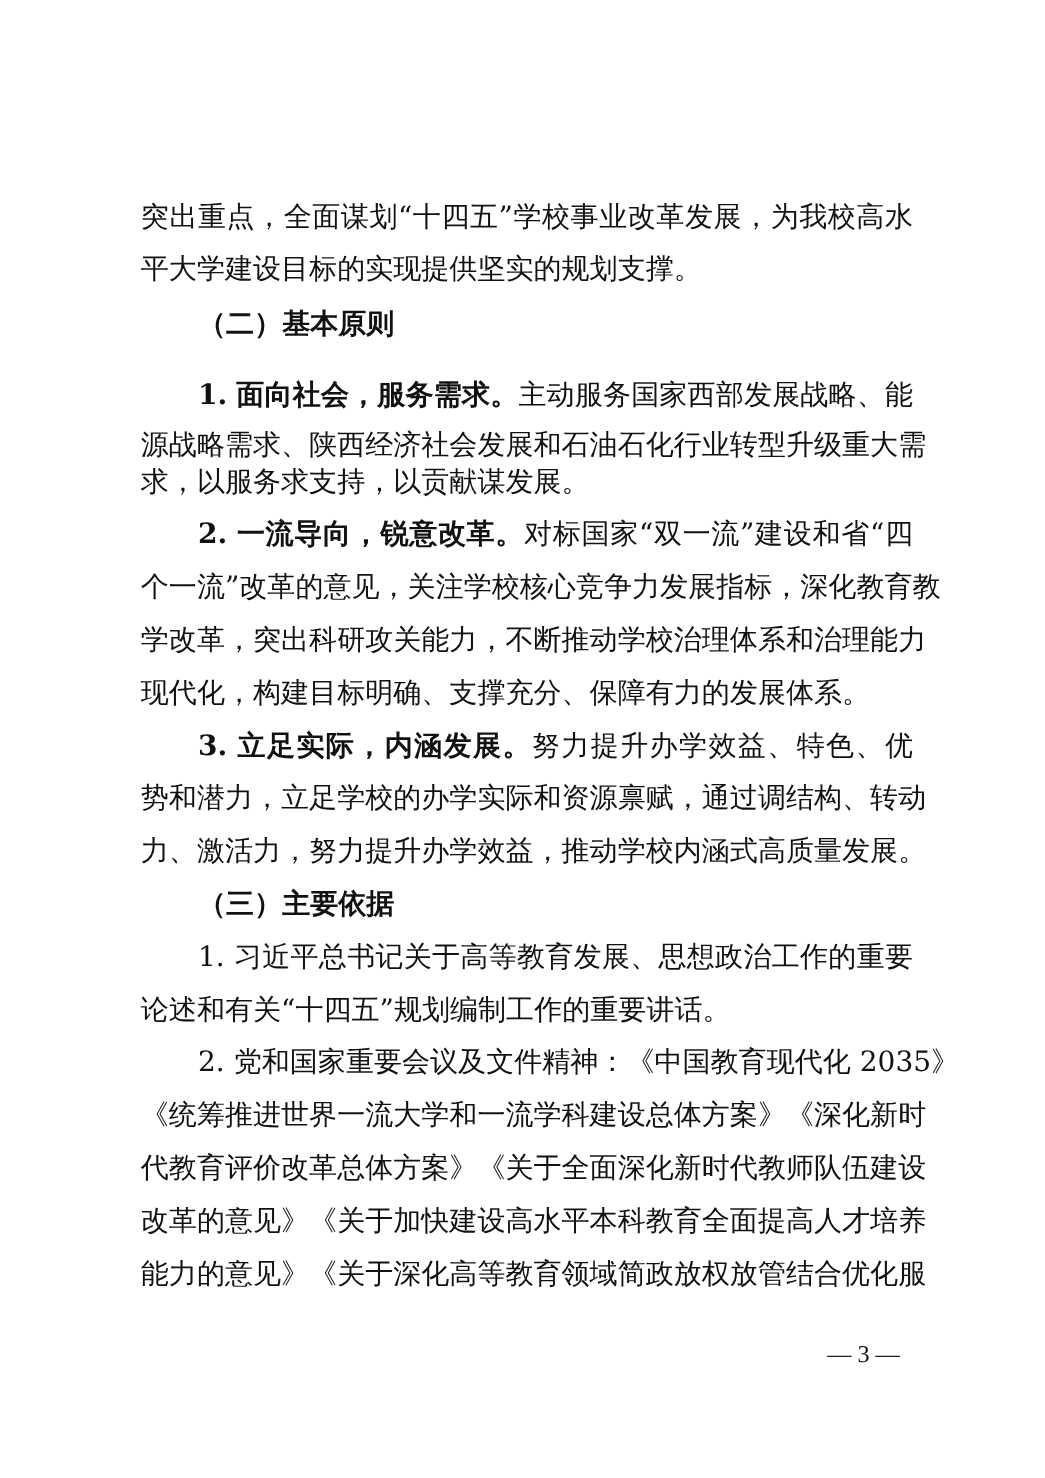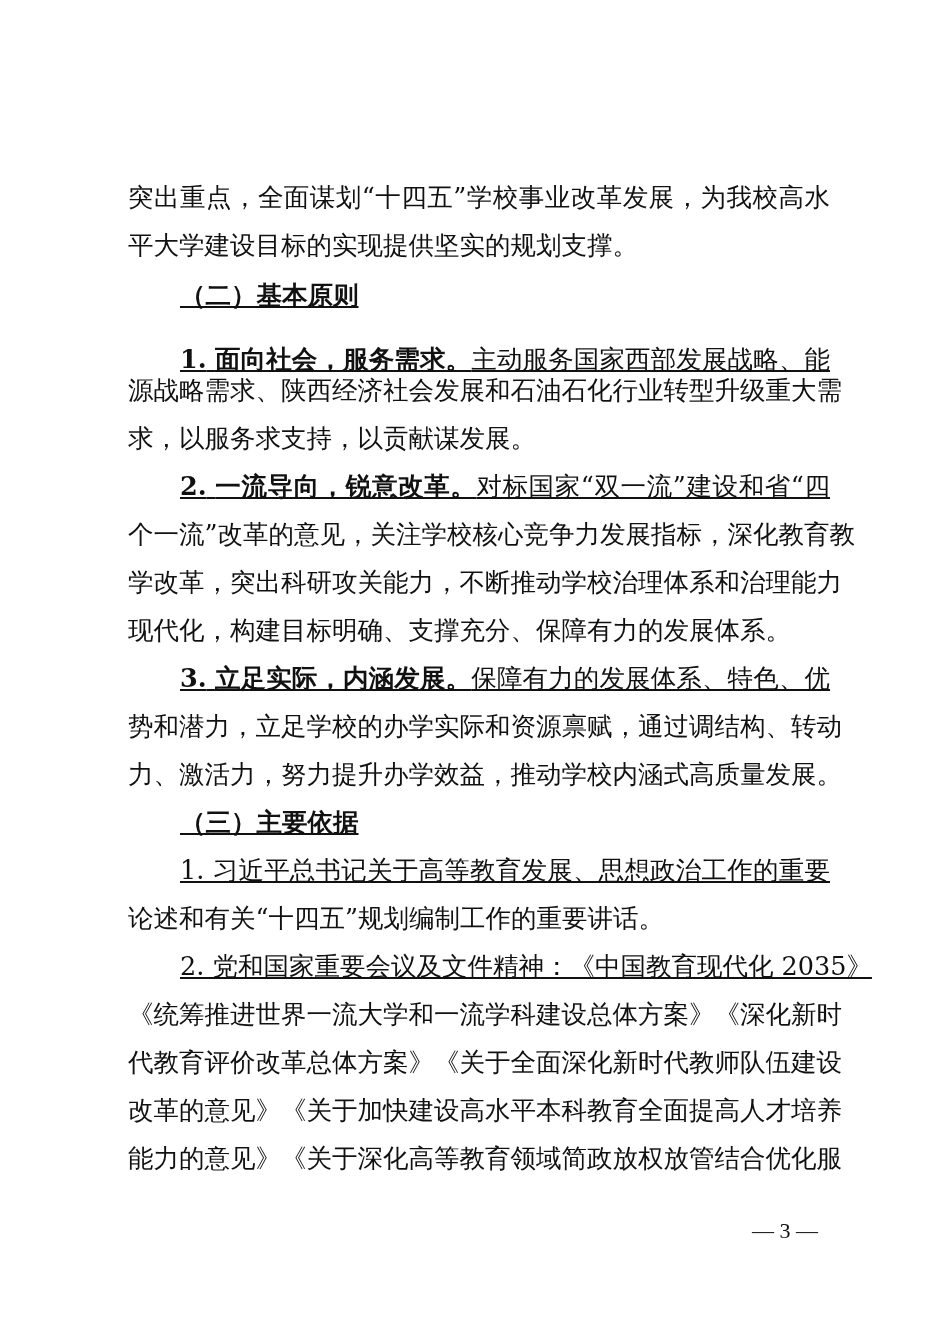--- a/index.html
+++ b/index.html
@@ -14,49 +14,49 @@
       left: 128px;
       width: 702px;
       font-size: 25.5px;
       line-height: 34px;
       white-space: nowrap;
       text-align: justify;
       text-align-last: justify;
       letter-spacing: 0px;
     }
     .line.last { text-align-last: left; }
-    .indent { left: 180px; width: 650px; text-decoration: underline; }
+    .indent { left: 180px; width: 650px; }
     .heading { font-weight: bold; text-align-last: left; }
     .bold { font-weight: bold; }
     .page-number {
       position: absolute; top: 1218px; left: 752px;
       font-family: "Liberation Serif", "DejaVu Serif", serif;
       font-size: 22px; color: #111;
     }
   </style>
 </head>
 <body>
 
 <div class="page">
 
   <div class="line" style="top:180px">突出重点，全面谋划“十四五”学校事业改革发展，为我校高水</div>
   <div class="line last" style="top:228px">平大学建设目标的实现提供坚实的规划支撑。</div>
 
   <div class="line heading indent" style="top:278px">（二）基本原则</div>
 
   <div class="line indent" style="top:342px"><span class="bold">1.</span> <span class="bold">面向社会，服务需求。</span><span>主动服务国家西部发展战略、能</span></div>
-  <div class="line" style="top:373px">源战略需求、陕西经济社会发展和石油石化行业转型升级重大需</div>
+  <div class="line" style="top:388px">源战略需求、陕西经济社会发展和石油石化行业转型升级重大需</div>
   <div class="line last" style="top:421px">求，以服务求支持，以贡献谋发展。</div>
 
   <div class="line indent" style="top:469px"><span class="bold">2.</span> <span class="bold">一流导向，锐意改革。</span><span>对标国家“双一流”建设和省“四</span></div>
   <div class="line" style="top:517px">个一流”改革的意见，关注学校核心竞争力发展指标，深化教育教</div>
   <div class="line" style="top:565px">学改革，突出科研攻关能力，不断推动学校治理体系和治理能力</div>
   <div class="line last" style="top:613px">现代化，构建目标明确、支撑充分、保障有力的发展体系。</div>
 
-  <div class="line indent" style="top:661px"><span class="bold">3.</span> <span class="bold">立足实际，内涵发展。</span><span>保障有力的发展体系、特色、优</span></div>
+  <div class="line indent" style="top:661px"><span class="bold">3.</span> <span class="bold">立足实际，内涵发展。</span><span>努力提升办学效益、特色、优</span></div>
   <div class="line" style="top:757px">力、激活力，努力提升办学效益，推动学校内涵式高质量发展。</div>
   <div class="line" style="top:709px">势和潜力，立足学校的办学实际和资源禀赋，通过调结构、转动</div>
 
   <div class="line heading indent" style="top:805px">（三）主要依据</div>
 
   <div class="line indent" style="top:853px">1. 习近平总书记关于高等教育发展、思想政治工作的重要</div>
   <div class="line last" style="top:901px">论述和有关“十四五”规划编制工作的重要讲话。</div>
 
   <div class="line indent" style="top:949px">2. 党和国家重要会议及文件精神：《中国教育现代化 2035》</div>
   <div class="line" style="top:997px">《统筹推进世界一流大学和一流学科建设总体方案》《深化新时</div>

